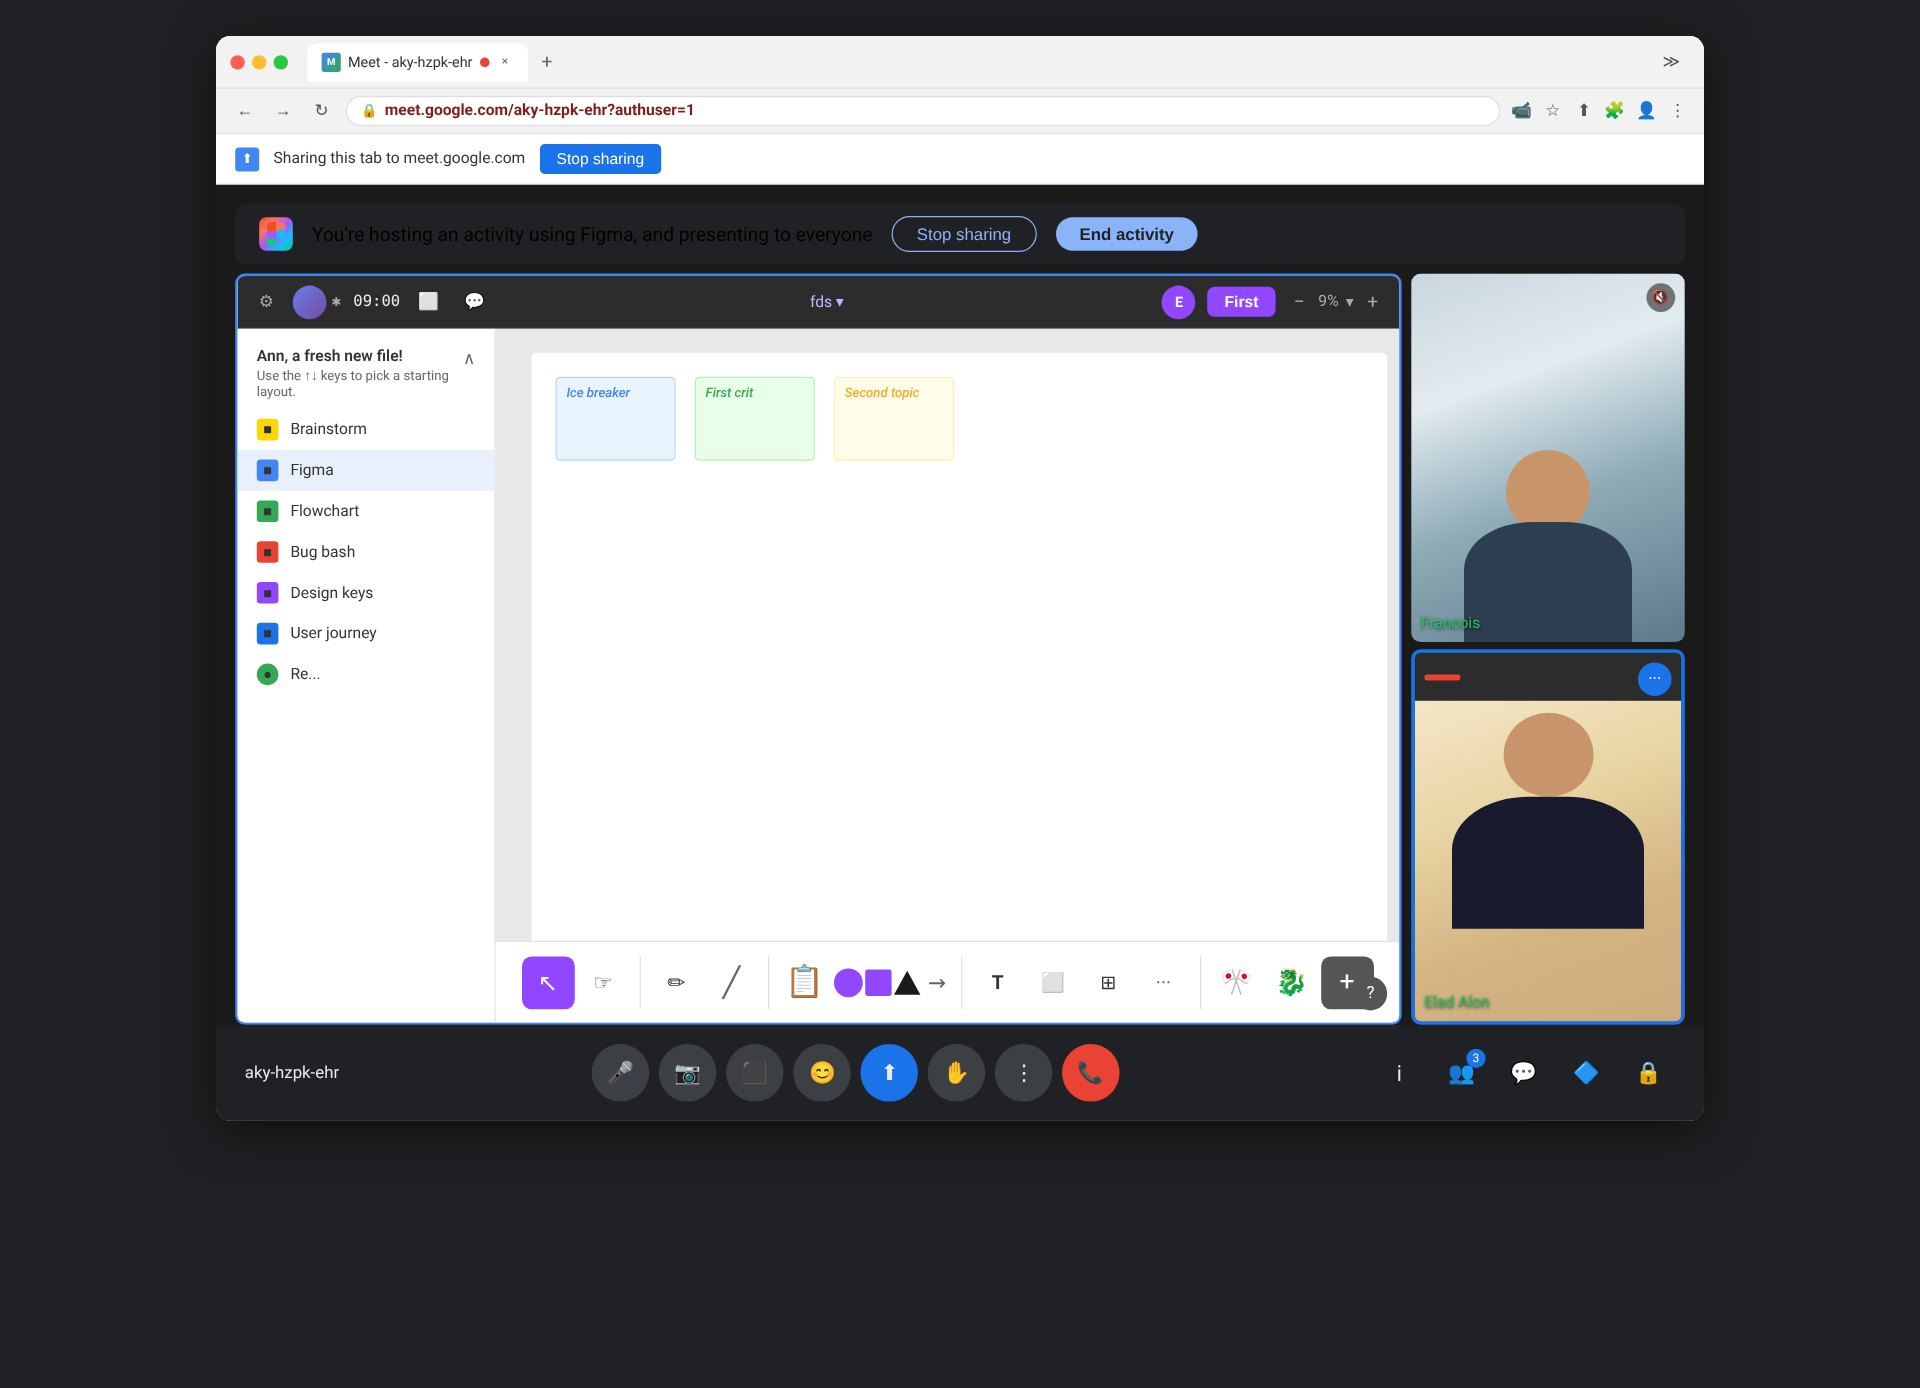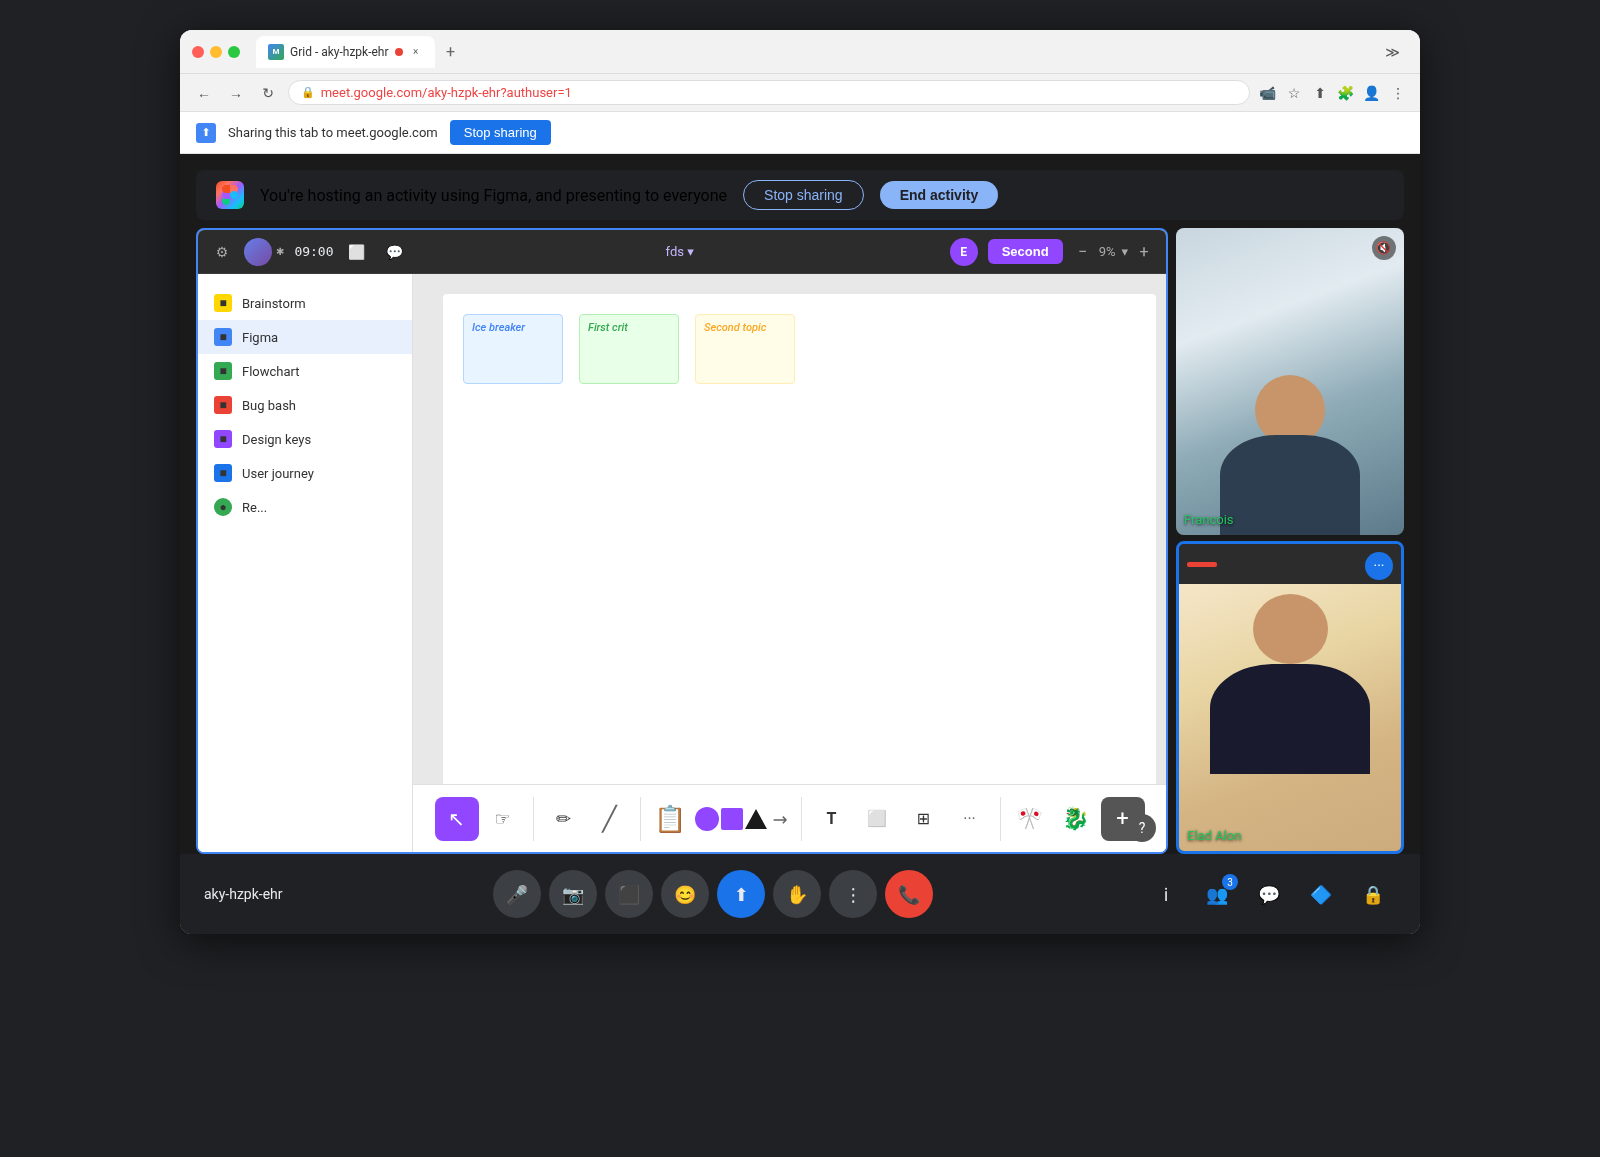--- a/index.html
+++ b/index.html
@@ -111,21 +111,21 @@
       display: flex;
       align-items: center;
       background: #fff;
       border: 1px solid #ddd;
       border-radius: 20px;
       padding: 4px 12px;
       gap: 6px;
     }
 
     .lock-icon { font-size: 11px; color: #555; }
-    .url-text { font-size: 13px; color: #ef4444; flex: 1; }
+    .url-text { font-size: 13px; color: #7f1d1d; flex: 1; font-weight: bold; }
 
     .toolbar-icons {
       display: flex;
       align-items: center;
       gap: 6px;
     }
 
     .toolbar-icon {
       width: 20px; height: 20px;
       display: flex; align-items: center; justify-content: center;
@@ -556,21 +556,21 @@
 
   <div class="browser-titlebar">
     <div class="traffic-lights">
       <span class="traffic-light tl-red"></span>
       <span class="traffic-light tl-yellow"></span>
       <span class="traffic-light tl-green"></span>
     </div>
     <div class="tab-bar">
       <div class="tab">
         <div class="tab-favicon">M</div>
-        <span>Grid - aky-hzpk-ehr</span>
+        <span>Meet - aky-hzpk-ehr</span>
         <div class="tab-recording"></div>
         <span class="tab-close">×</span>
       </div>
       <span class="tab-add">+</span>
     </div>
     <div style="color:#555;font-size:14px;cursor:pointer;padding:0 8px;">≫</div>
   </div>
 
   <div class="nav-controls">
     <span class="nav-btn">←</span>
@@ -623,31 +623,38 @@
             <div class="figma-avatar"></div>
             <span style="color:#aaa;font-size:10px;">✱</span>
           </div>
           <span class="figma-timer">09:00</span>
           <div class="figma-tool-btn">⬜</div>
           <div class="figma-tool-btn">💬</div>
           <div class="figma-filename">
             <span>fds</span> ▾
           </div>
           <div class="figma-user-circle">E</div>
-          <button class="figma-share-btn">Second</button>
+          <button class="figma-share-btn">First</button>
           <div class="figma-zoom-controls">
             <span class="zoom-btn">−</span>
             <span>9%</span> ▾
             <span class="zoom-btn">+</span>
           </div>
         </div>
 
         <div class="figma-body">
 
           <div class="figma-sidebar">
+            <div class="sidebar-header">
+              <div>
+                <div class="sidebar-title">Ann, a fresh new file!</div>
+                <div class="sidebar-hint">Use the ↑↓ keys to pick a starting layout.</div>
+              </div>
+              <span class="sidebar-close-btn">∧</span>
+            </div>
 
             <div class="sidebar-item">
               <div class="sidebar-item-icon icon-brainstorm">■</div>
               <span>Brainstorm</span>
             </div>
             <div class="sidebar-item active">
               <div class="sidebar-item-icon icon-agenda">■</div>
               <span>Figma</span>
             </div>
             <div class="sidebar-item">

